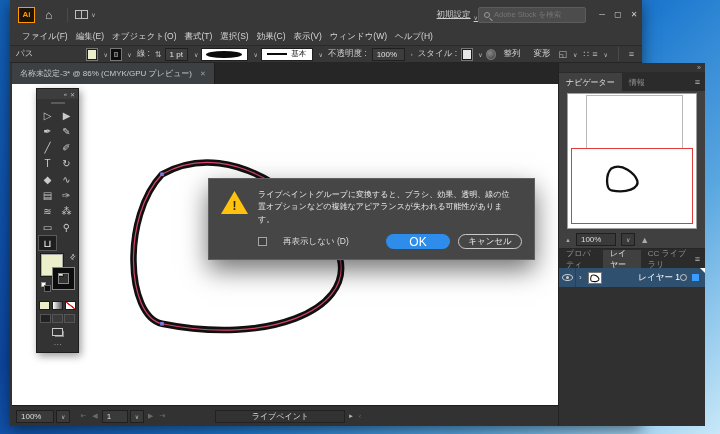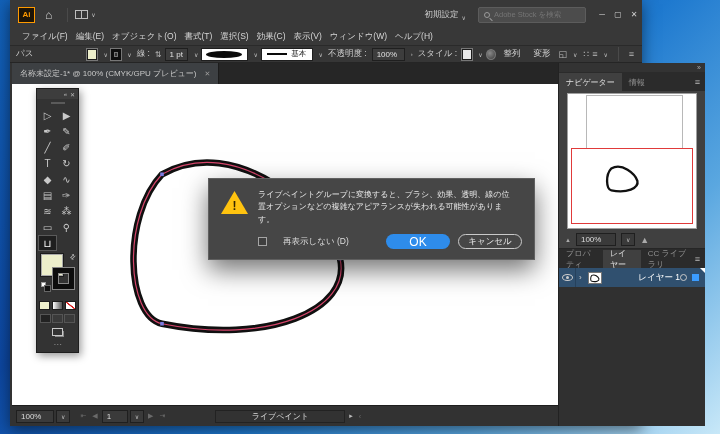--- a/index.html
+++ b/index.html
@@ -14,21 +14,21 @@
   
   .titlebar{ height:29px; background:#383838; display:flex; align-items:center; padding:0 0 0 8px; flex:none;}
   .ai-logo{ width:17px; height:16px; background:#1d1407; border:1px solid #ff9a00; color:#ff9a00;
     font-size:8px; font-weight:bold; display:flex; align-items:center; justify-content:center;}
   .home{ font-size:12px; color:#cfcfcf; margin:0 8px 0 10px;}
   .vdiv{ width:1px; height:14px; background:#4a4a4a; margin:0 7px;}
   .arrange{ width:13px; height:9px; border:1px solid #bdbdbd; position:relative; display:inline-block;}
   .arrange::after{ content:''; position:absolute; left:5px; top:0; bottom:0; width:1px; background:#bdbdbd;}
   .chev{ font-size:6px; color:#bdbdbd; margin-left:3px;}
   .tb-spacer{ flex:1;}
-  .workspace{ display:flex; align-items:flex-end; color:#cfcfcf; font-size:8.5px; margin-right:12px;}
+  .workspace{ display:flex; align-items:flex-end; color:#cfcfcf; font-size:8.5px; text-decoration:underline;}
   .searchbox{ width:108px; height:16px; background:#4c4c4c; border:1px solid #5c5c5c; border-radius:2px;
     display:flex; align-items:center; padding:0 5px; margin-right:8px;}
   .mag{ width:6px; height:6px; border:1px solid #9a9a9a; border-radius:50%; position:relative; flex:none;}
   .mag::after{ content:''; position:absolute; width:4px; height:1px; background:#9a9a9a; transform:rotate(45deg); left:4px; top:6px;}
   .searchbox input{ background:transparent; border:none; outline:none; color:#9a9a9a; font-size:7.5px; width:90px; margin-left:4px; font-family:inherit;}
   .winbtns{ display:flex; align-self:stretch;}
   .winbtn{ width:16px; display:flex; align-items:center; justify-content:center; font-size:8px; color:#cfcfcf;}
   
   .menubar{ height:17px; background:#383838; border-bottom:1px solid #2a2a2a; display:flex; align-items:center; padding-left:8px; flex:none;text-align:center;}
   .menu-item{ padding:0 4px; font-size:8.5px; color:#d6d6d6; white-space:nowrap;}
@@ -206,21 +206,21 @@
     <span class="cb-icon" data-name="align-options-icon">≡</span>
     <span class="chev" data-name="chevron-down-icon">∨</span>
     <span class="vdiv"></span>
     <span class="cb-icon" data-name="control-panel-menu-icon" style="margin-right:4px">≡</span>
   </div>
 
   <div class="main">
     <div class="doc-col">
       <div class="tabbar" data-name="document-tabbar">
         <div class="doctab" data-name="document-tab">
-          <span class="title" data-name="document-tab-title">名称未設定-1* @ 100% (CMYK/GPU プレビュー)</span>
+          <span class="title" data-name="document-tab-title">名称未設定-3* @ 86% (CMYK/GPU プレビュー)</span>
           <span class="close" data-name="tab-close-icon">✕</span>
         </div>
       </div>
 
       <div class="canvas" data-name="artboard-canvas">
 
         <svg class="artwork" data-name="artwork-path" viewBox="0 0 546 320" preserveAspectRatio="none">
           <path id="art-black" d="M150,90 C225,48 312,128 328,174 C340,226 255,260 150,239 C114,231 110,132 150,90 Z" fill="none" stroke="#101010" stroke-width="6.5" stroke-linejoin="round"></path>
           <path id="art-center" d="M150,90 C225,48 312,128 328,174 C340,226 255,260 150,239 C114,231 110,132 150,90 Z" fill="none" stroke="#D6456B" stroke-width="1.2"></path>
           <rect class="anchor" x="148.2" y="88.2" width="3.6" height="3.6" fill="#7B7BE0"></rect>

